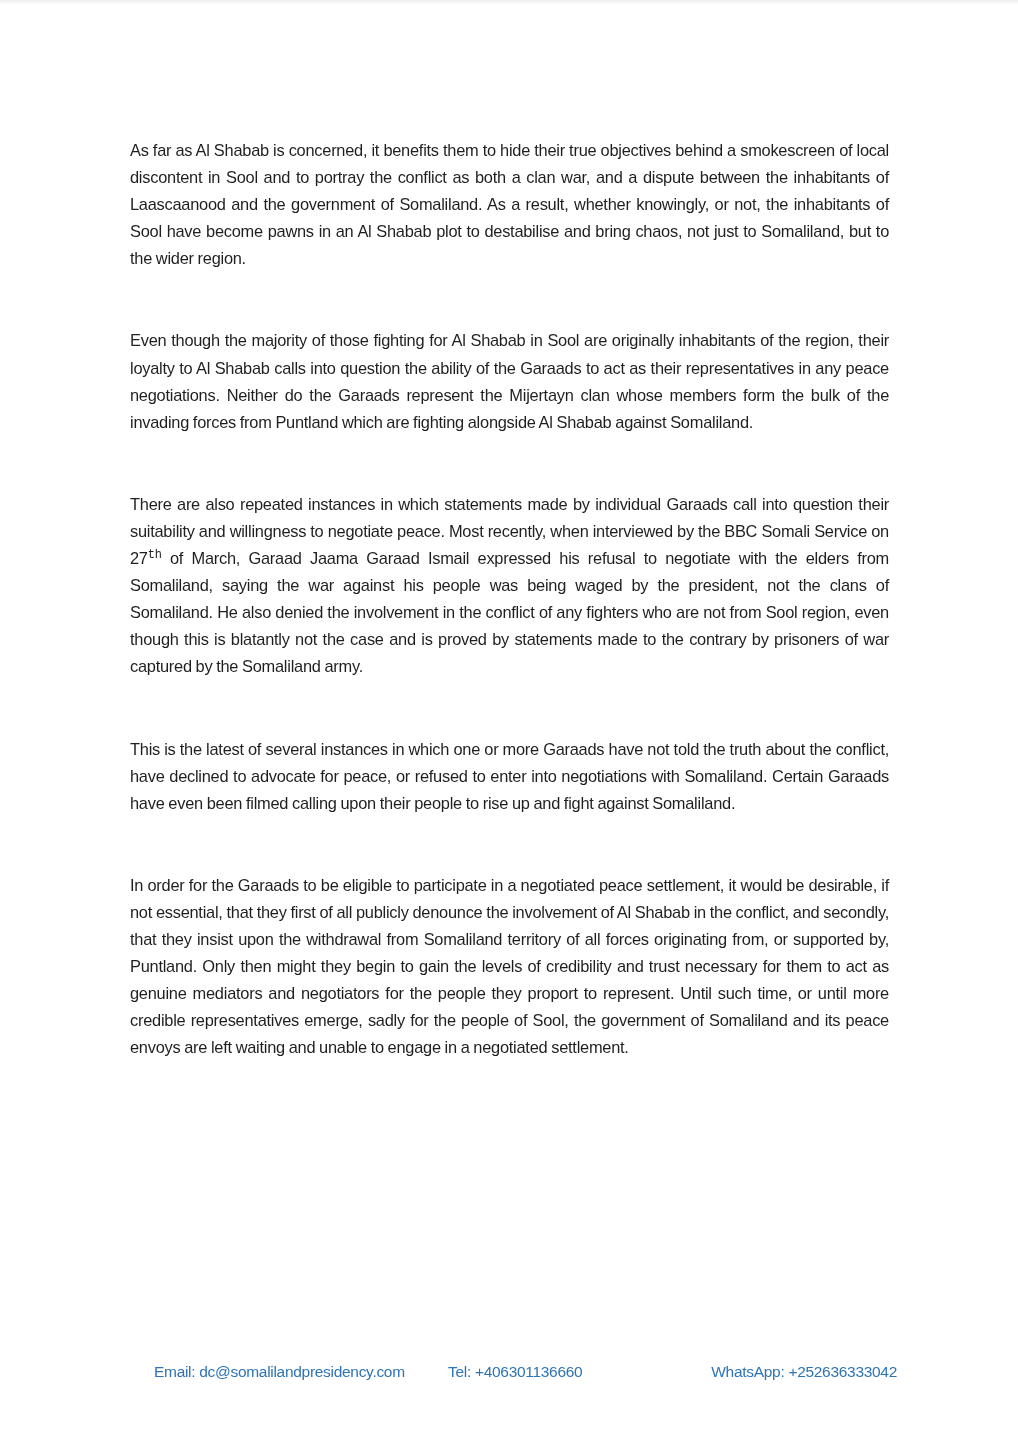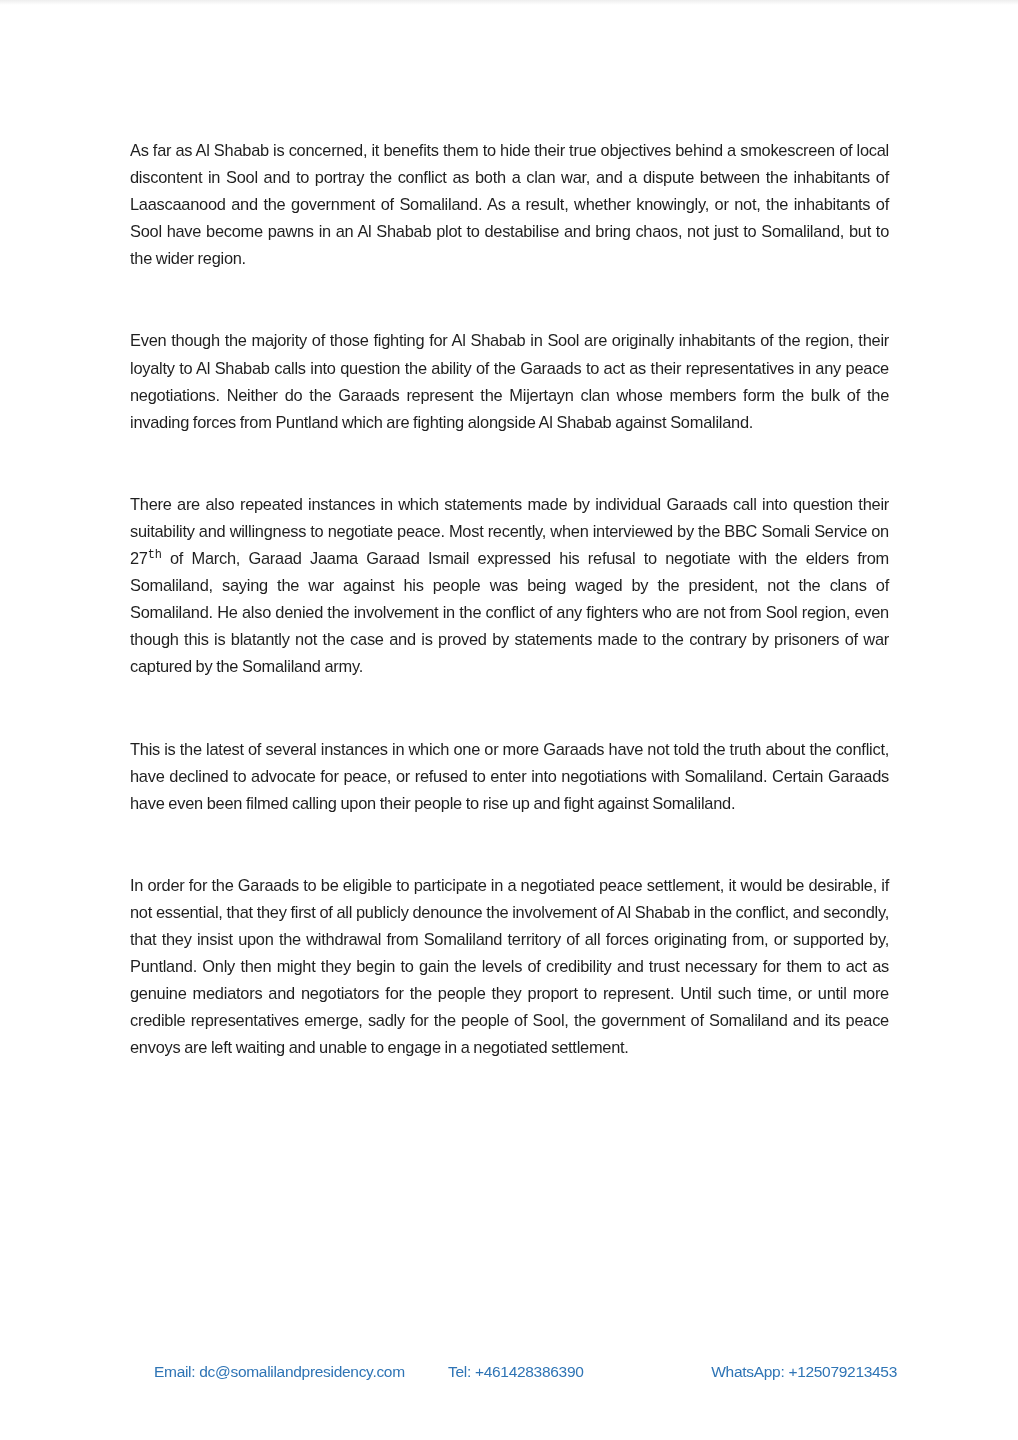--- a/index.html
+++ b/index.html
@@ -65,15 +65,15 @@
 <main class="page-body">
   <p class="para">As far as Al Shabab is concerned, it benefits them to hide their true objectives behind a smokescreen of local discontent in Sool and to portray the conflict as both a clan war, and a dispute between the inhabitants of Laascaanood and the government of Somaliland. As a result, whether knowingly, or not, the inhabitants of Sool have become pawns in an Al Shabab plot to destabilise and bring chaos, not just to Somaliland, but to the wider region.</p>
   <p class="para">Even though the majority of those fighting for Al Shabab in Sool are originally inhabitants of the region, their loyalty to Al Shabab calls into question the ability of the Garaads to act as their representatives in any peace negotiations. Neither do the Garaads represent the Mijertayn clan whose members form the bulk of the invading forces from Puntland which are fighting alongside Al Shabab against Somaliland.</p>
   <p class="para"><span>There are also repeated instances in which statements made by individual Garaads call into question their suitability and willingness to negotiate peace. Most recently, when interviewed by the BBC Somali Service on 27</span><sup>th</sup><span> of March, Garaad Jaama Garaad Ismail expressed his refusal to negotiate with the elders from Somaliland, saying the war against his people was being waged by the president, not the clans of Somaliland. He also denied the involvement in the conflict of any fighters who are not from Sool region, even though this is blatantly not the case and is proved by statements made to the contrary by prisoners of war captured by the Somaliland army.</span></p>
   <p class="para">This is the latest of several instances in which one or more Garaads have not told the truth about the conflict, have declined to advocate for peace, or refused to enter into negotiations with Somaliland. Certain Garaads have even been filmed calling upon their people to rise up and fight against Somaliland.</p>
   <p class="para">In order for the Garaads to be eligible to participate in a negotiated peace settlement, it would be desirable, if not essential, that they first of all publicly denounce the involvement of Al Shabab in the conflict, and secondly, that they insist upon the withdrawal from Somaliland territory of all forces originating from, or supported by, Puntland. Only then might they begin to gain the levels of credibility and trust necessary for them to act as genuine mediators and negotiators for the people they proport to represent. Until such time, or until more credible representatives emerge, sadly for the people of Sool, the government of Somaliland and its peace envoys are left waiting and unable to engage in a negotiated settlement.</p>
 </main>
 
 <footer class="footer">
   <span class="email">Email: dc@somalilandpresidency.com</span>
-  <span class="tel">Tel: +461428386390</span>
-  <span class="whatsapp">WhatsApp: +125079213453</span>
+  <span class="tel">Tel: +406301136660</span>
+  <span class="whatsapp">WhatsApp: +252636333042</span>
 </footer>
 
 </body></html>

